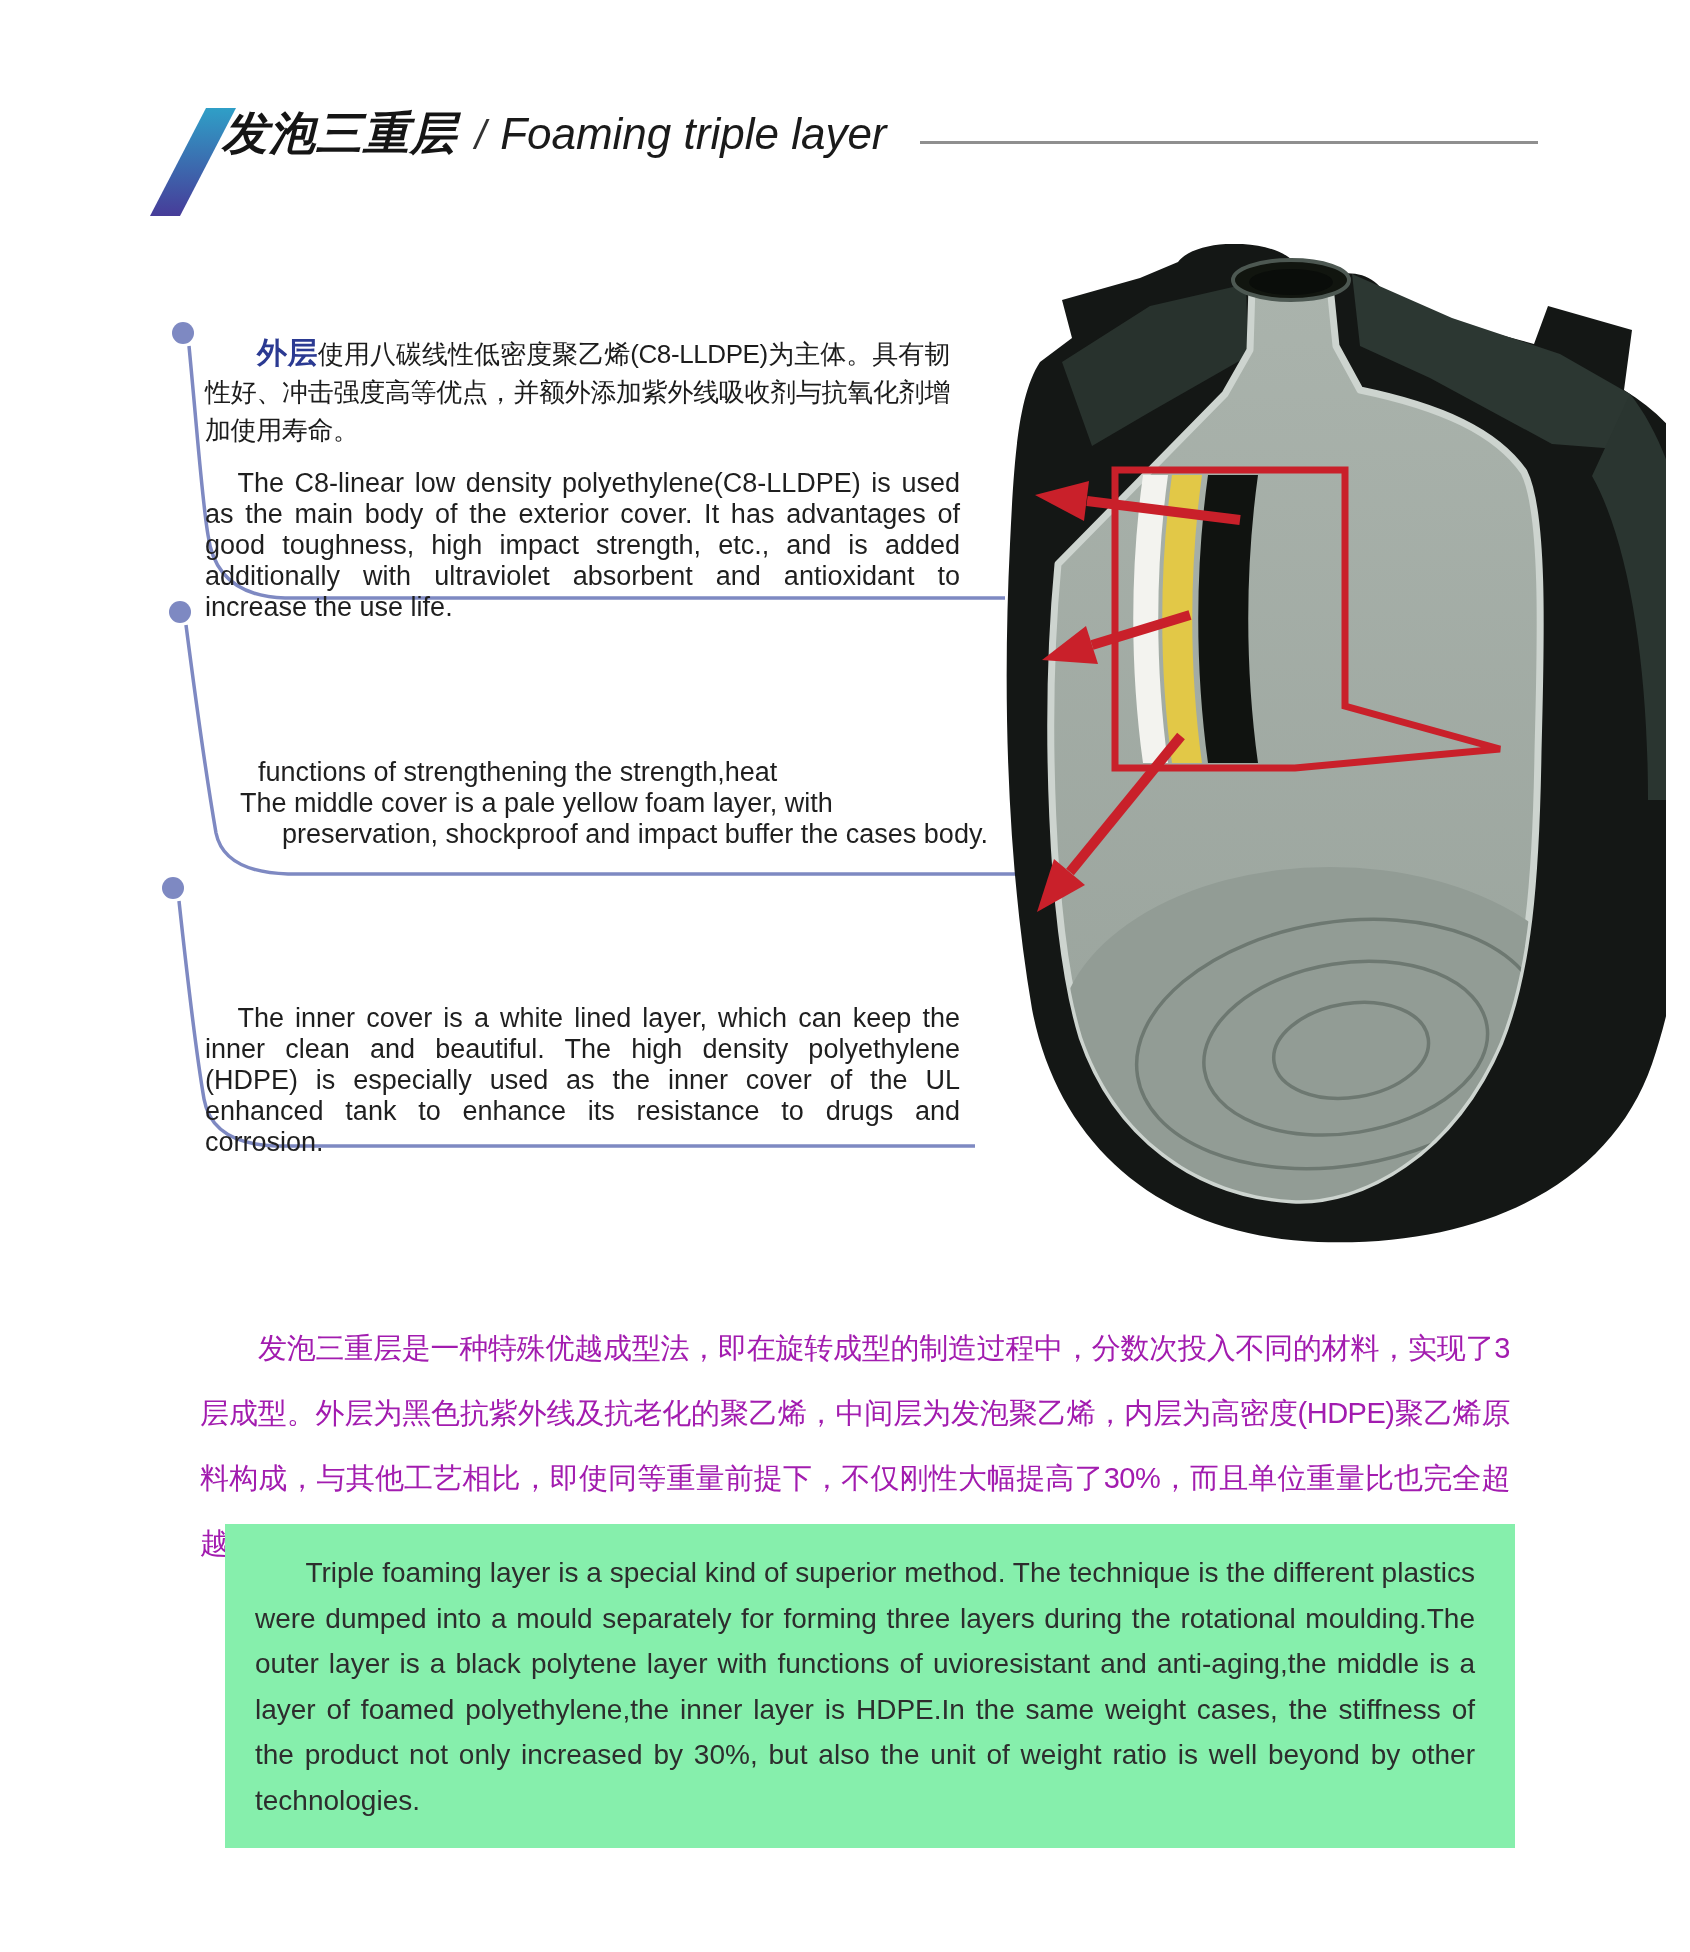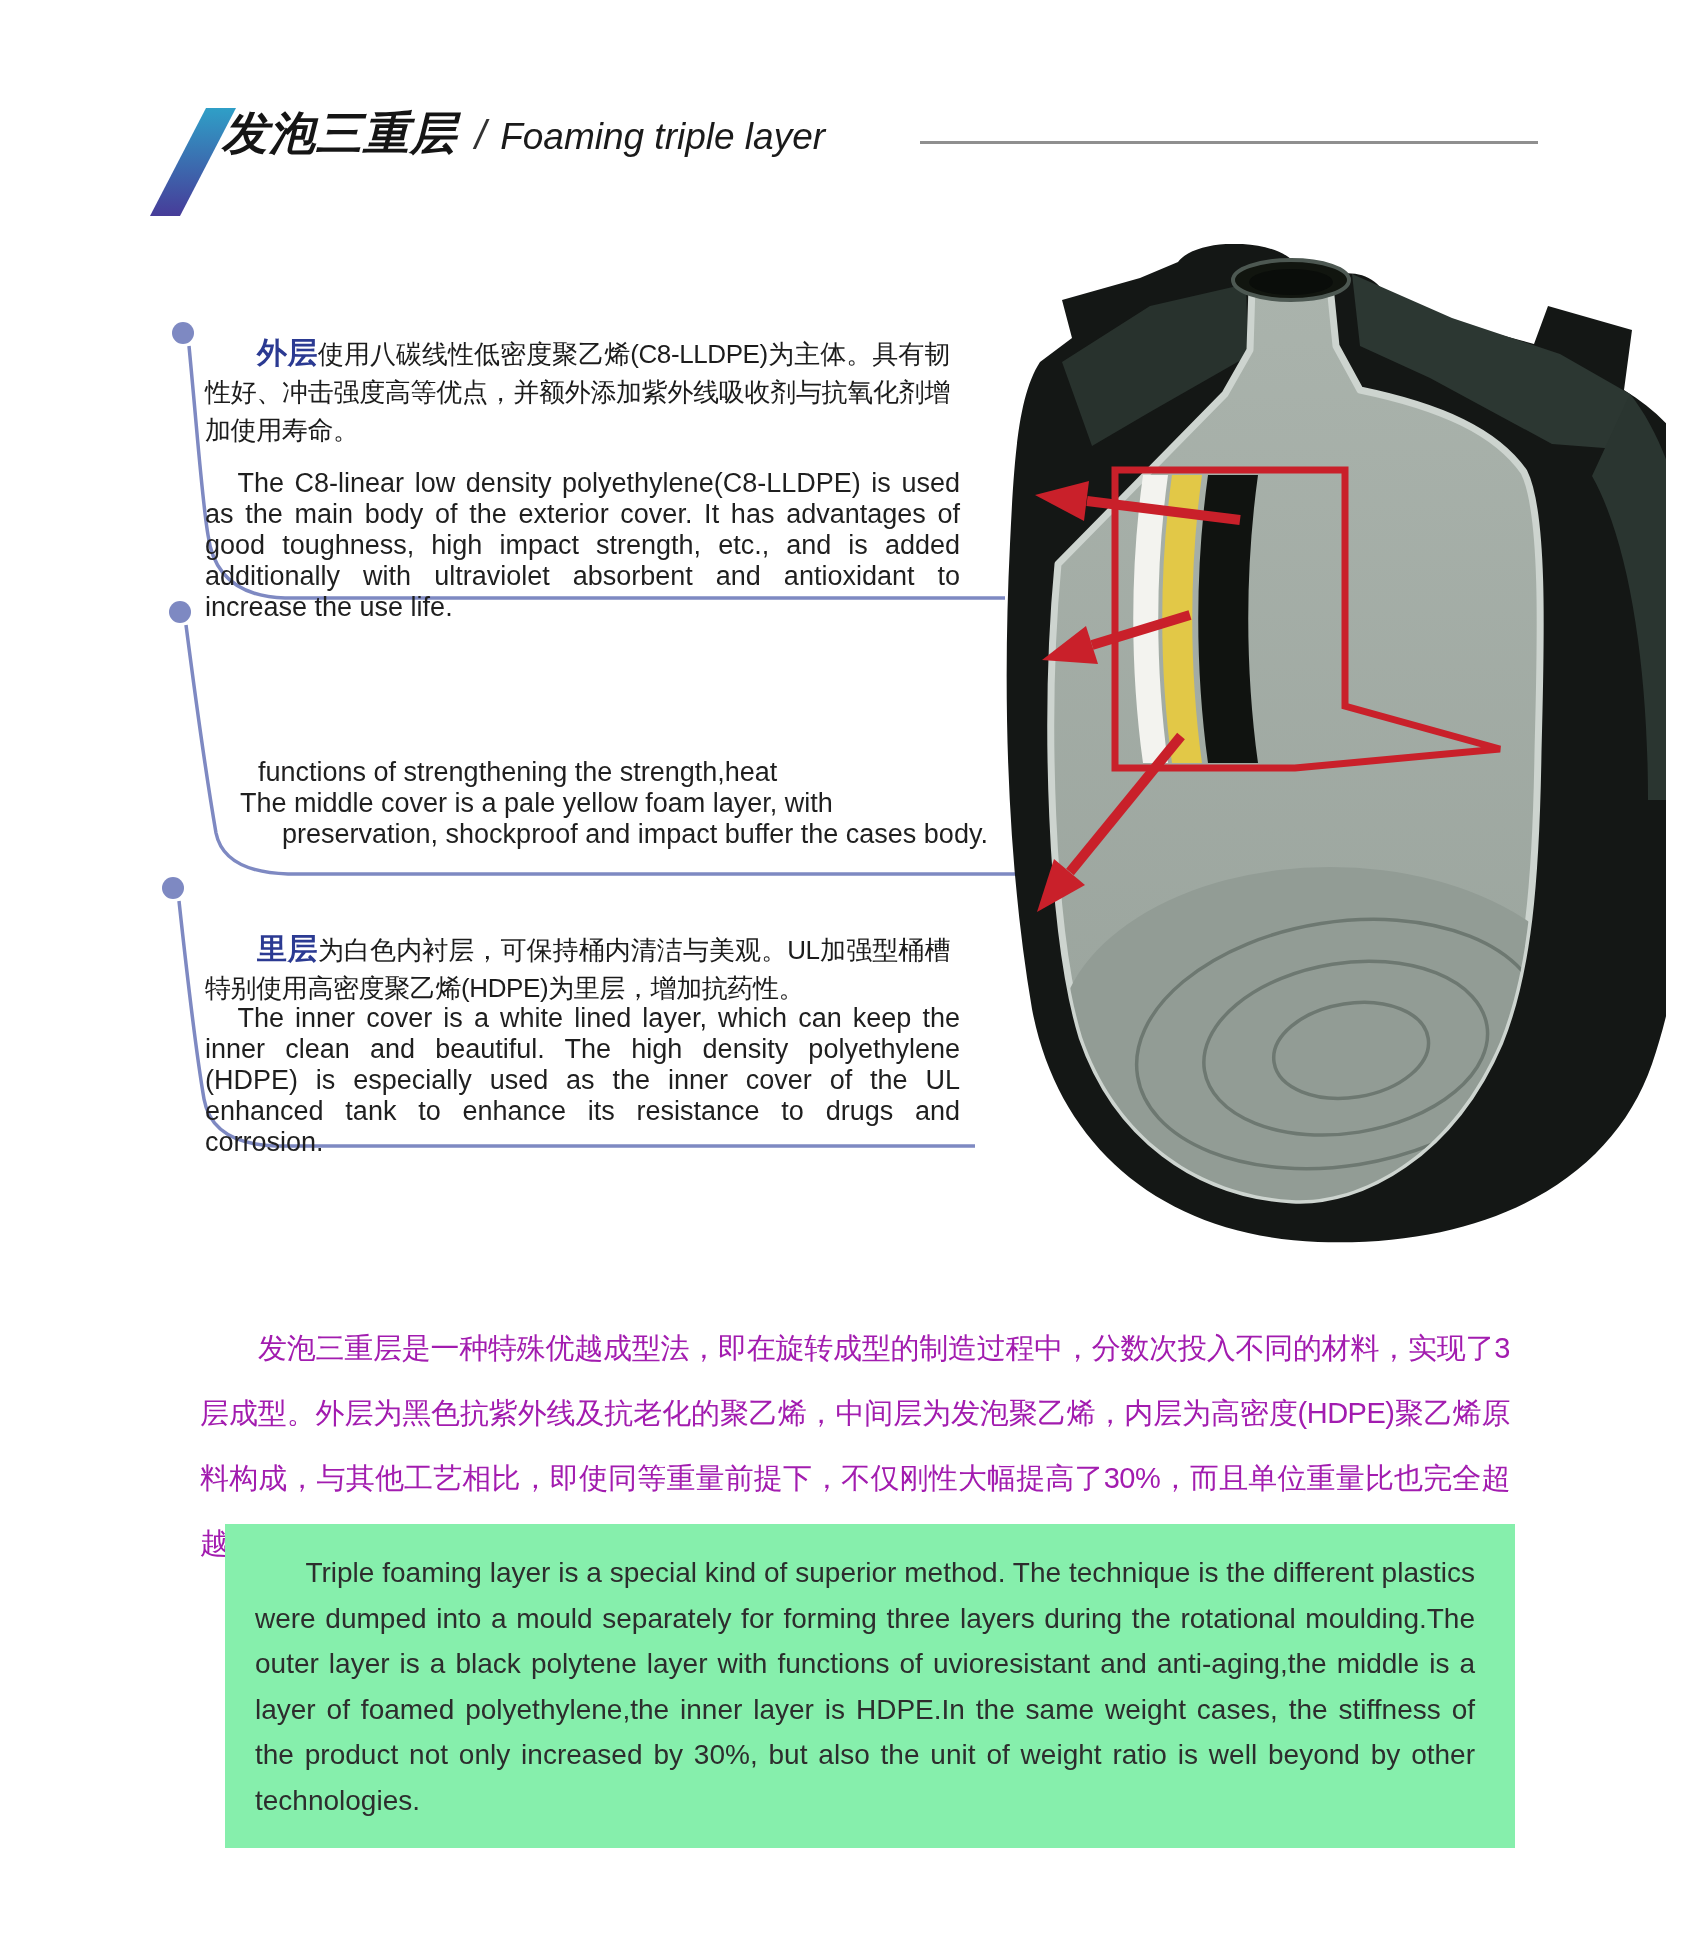--- a/index.html
+++ b/index.html
@@ -4,21 +4,21 @@
 <style>
   html,body{margin:0;padding:0;background:#ffffff;}
   .page{position:relative;width:1690px;height:1952px;background:#ffffff;overflow:hidden;
         font-family:"Liberation Sans","DejaVu Sans",sans-serif;}
   .abs{position:absolute;}
 
   
   .title-row{position:absolute;left:222px;top:103px;white-space:nowrap;}
   .title-zh{font-size:46px;font-weight:bold;font-style:italic;color:#151515;letter-spacing:1px;}
   .title-sep{font-size:40px;color:#333;margin:0 14px 0 18px;font-style:italic;}
-  .title-en{font-size:37px;font-style:italic;color:#1a1a1a;}
+  .title-en{font-size:44px;font-style:italic;color:#1a1a1a;}
   .header-line{position:absolute;left:920px;top:141px;width:618px;height:3px;background:#8f8f8f;}
 
   
   .zh{font-size:26px;line-height:38px;text-align:justify;text-indent:2em;
       color:#1c1c1c;letter-spacing:-0.4px;}
   .layer-name{color:#2b3a92;font-weight:bold;font-size:30px;letter-spacing:0;}
   .en{font-size:27px;line-height:31px;text-align:justify;text-indent:1.2em;color:#1f1f1f;}
   .en-line{font-size:27px;line-height:31px;color:#1f1f1f;white-space:nowrap;}
   .c1zh{left:205px;top:334px;width:745px;}
   .c1en{left:205px;top:468px;width:755px;}
@@ -76,21 +76,20 @@
 
   <p class="abs zh c1zh" style="margin:0;"><span class="layer-name">外层</span><span>使用八碳线性低密度聚乙烯(C8-LLDPE)为主体。具有韧性好、冲击强度高等优点，并额外添加紫外线吸收剂与抗氧化剂增加使用寿命。</span></p>
   <p class="abs en c1en" style="margin:0;">The C8-linear low density polyethylene(C8-LLDPE) is used as the main body of the exterior cover. It has advantages of good toughness, high impact strength, etc., and is added additionally with ultraviolet absorbent and antioxidant to increase the use life.</p>
 
   <div class="abs c2en">
     <div class="en-line ln2">functions of strengthening the strength,heat</div>
     <div class="en-line ln1">The middle cover is a pale yellow foam layer, with</div>
     <div class="en-line ln3">preservation, shockproof and impact buffer the cases body.</div>
   </div>
 
-  <p class="abs zh c3zh" style="margin:0;"><span class="layer-name">里层</span><span>为白色内衬层，可保持桶内清洁与美观。UL加强型桶槽特别使用高密度聚乙烯(HDPE)为里层，增加抗药性。</span></p>
   <p class="abs en c3en" style="margin:0;">The inner cover is a white lined layer, which can keep the inner clean and beautiful. The high density polyethylene (HDPE) is especially used as the inner cover of the UL enhanced tank to enhance its resistance to drugs and corrosion.</p>
 
   <svg class="abs" style="left:1000px;top:244px;" width="666" height="1008" viewBox="0 0 666 1008">
     <defs>
       <linearGradient id="gInt" x1="0" y1="0" x2="0" y2="1">
         <stop offset="0" stop-color="#aab3ac"></stop>
           <stop offset="1" stop-color="#98a29b"></stop>
       </linearGradient>
       <clipPath id="clipInt">
         <path d="M 58,320 L 225,150 L 250,106 L 252,42 L 330,42 L 336,102 L 360,146

